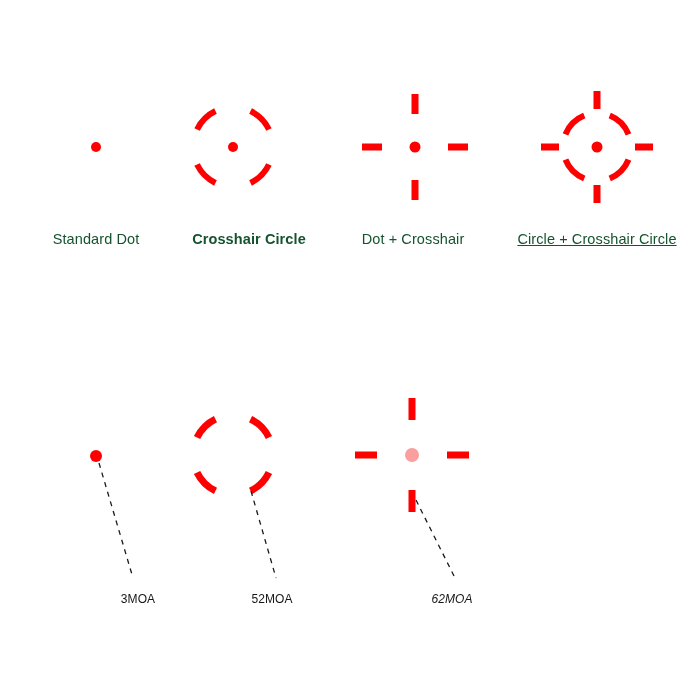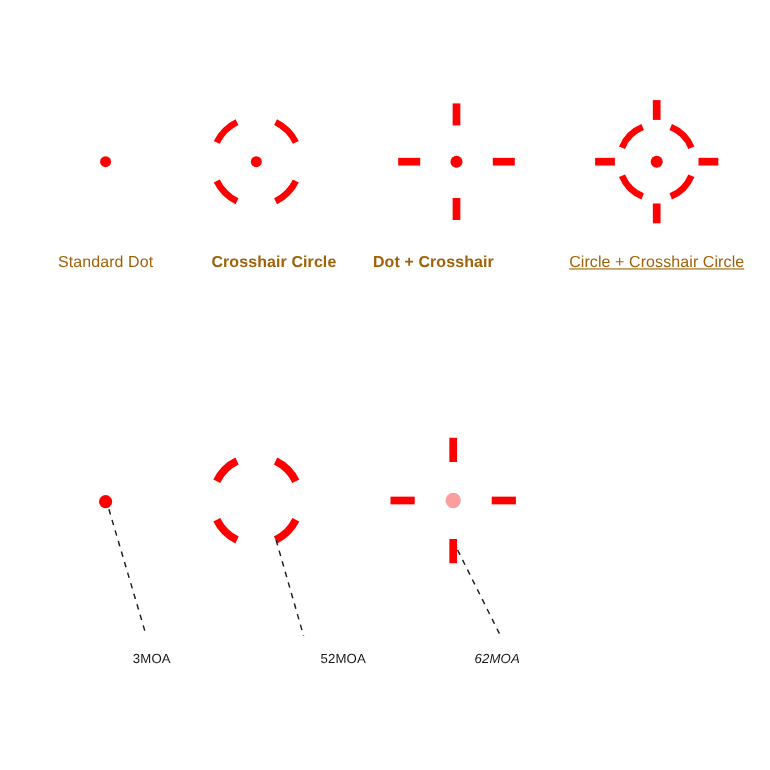--- a/index.html
+++ b/index.html
@@ -24,21 +24,21 @@
     left: 0;
     top: 0;
     width: 700px;
     height: 700px;
     display: block;
   }
   .fig-label {
     position: absolute;
     font-family: "Liberation Sans", sans-serif;
     font-size: 14.5px;
-    color: #a16207;
+    color: #14532d;
     white-space: nowrap;
     letter-spacing: 0.1px;
     text-align: center;
     transform: translateX(-50%);
     line-height: 18px;
   }
   .moa-label {
     position: absolute;
     font-family: "Liberation Sans", sans-serif;
     font-size: 12px;
@@ -104,20 +104,20 @@
     <g id="leaders-layer">
         <line x1="99" y1="463" x2="133" y2="578" stroke="#1a1a1a" stroke-width="1.3" stroke-dasharray="5 5"></line>
         <line x1="251" y1="491" x2="276" y2="578" stroke="#1a1a1a" stroke-width="1.3" stroke-dasharray="5 5"></line>
         <line x1="416" y1="500" x2="455" y2="578" stroke="#1a1a1a" stroke-width="1.3" stroke-dasharray="5 5"></line>
       </g>
   </svg>
 
   <div id="labels-layer">
       <div class="fig-label" style="left: 96px; top: 230px;">Standard Dot</div>
       <div class="fig-label" style="left: 249px; top: 230px; font-weight: bold;">Crosshair Circle</div>
-      <div class="fig-label" style="left: 394px; top: 230px; font-weight: bold;">Dot + Crosshair</div>
+      <div class="fig-label" style="left: 413px; top: 230px;">Dot + Crosshair</div>
       <div class="fig-label" style="left: 597px; top: 230px; text-decoration: underline;">Circle + Crosshair Circle</div>
       <div class="moa-label" style="left: 138px; top: 590px;">3MOA</div>
-      <div class="moa-label" style="left: 272px; top: 590px; margin-left: 40px;">52MOA</div>
+      <div class="moa-label" style="left: 272px; top: 590px;">52MOA</div>
       <div class="moa-label" style="left: 452px; top: 590px; font-style: italic;">62MOA</div>
     </div>
 
 </div>
 
 </body></html>

